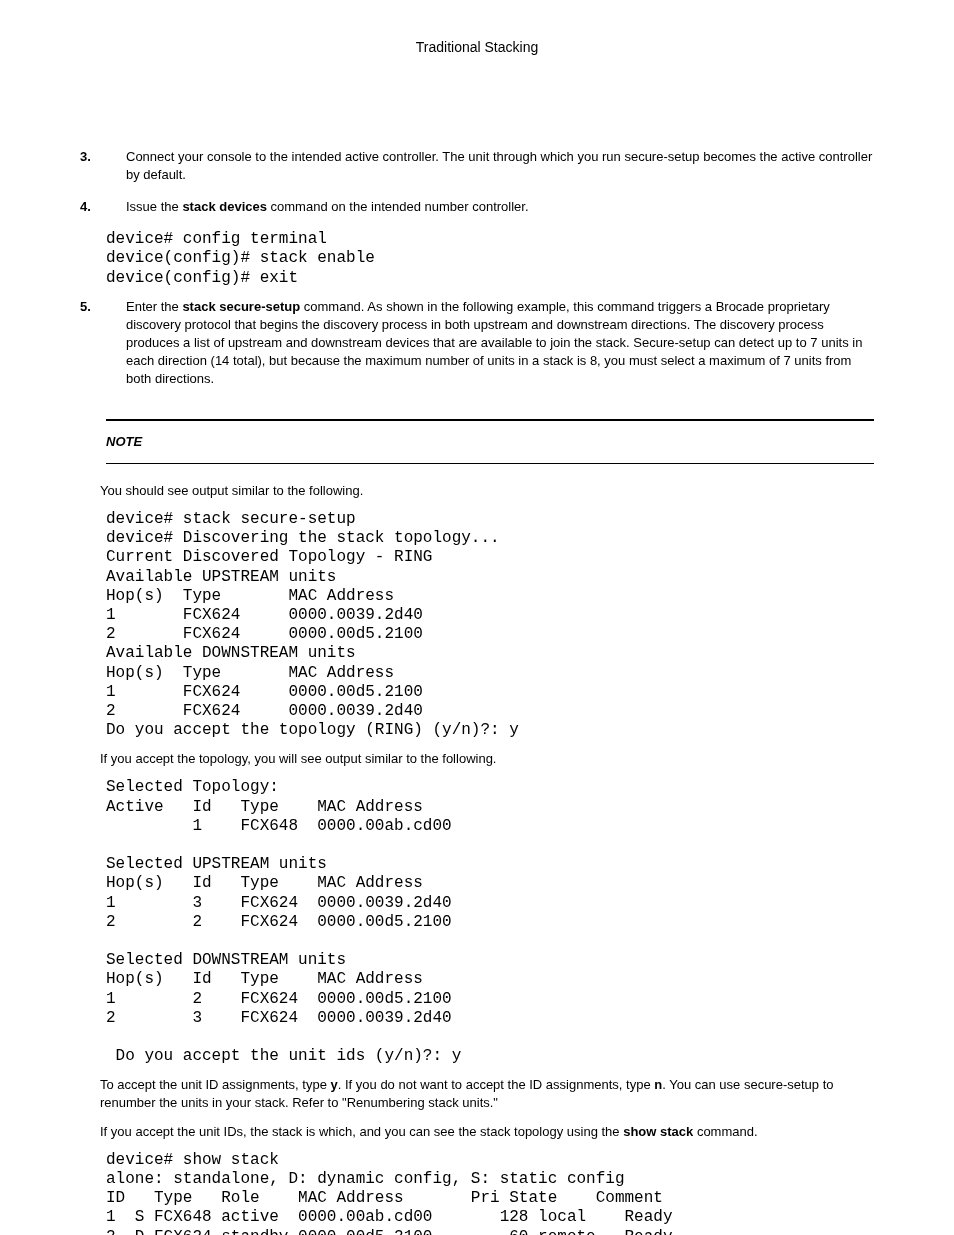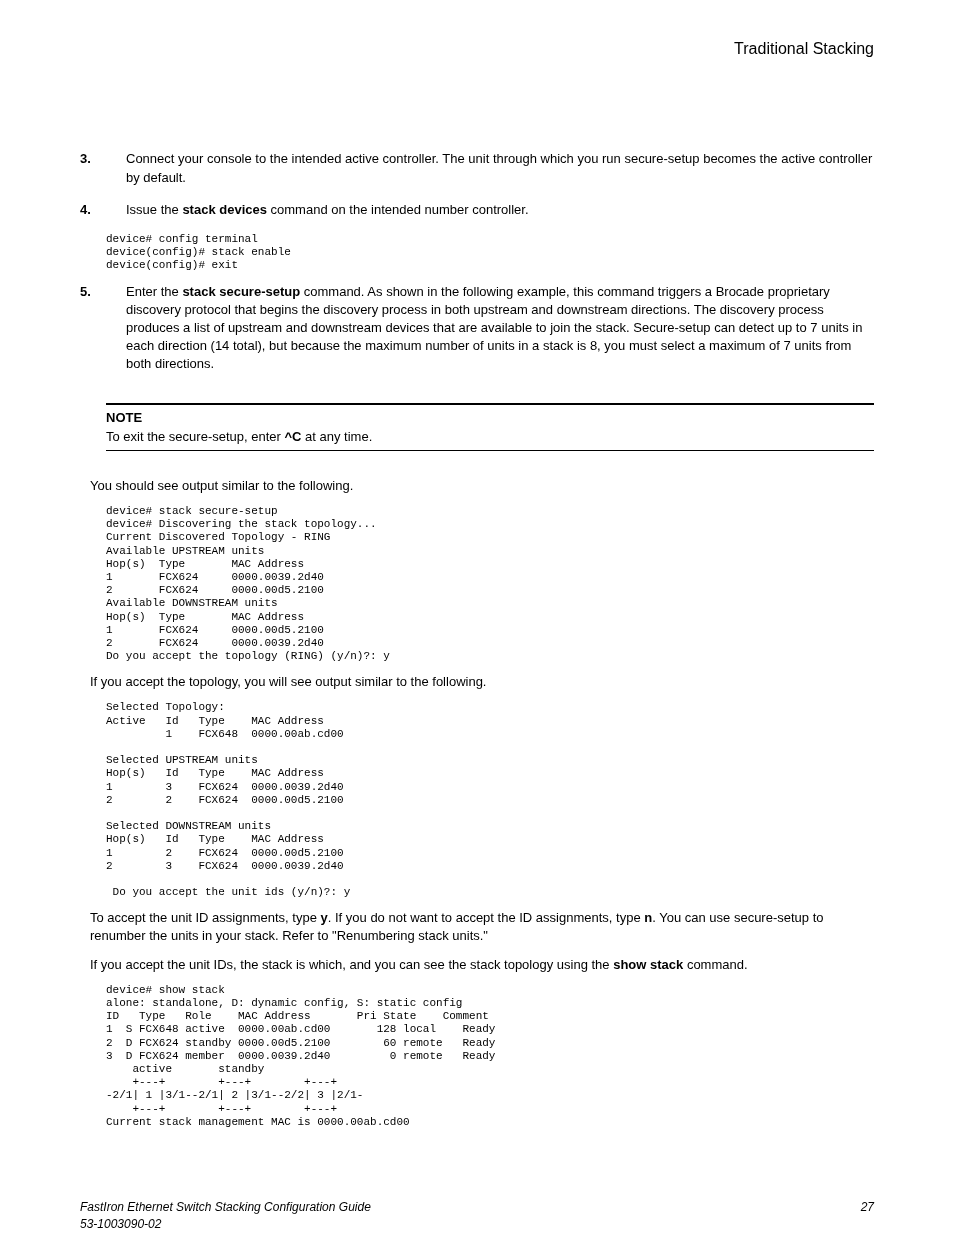--- a/index.html
+++ b/index.html
@@ -6,22 +6,22 @@
       font-family: Arial, Helvetica, sans-serif;
       font-size: 13px;
       line-height: 1.4;
       color: #000;
       max-width: 954px;
       margin: 0 auto;
       padding: 38px 80px 40px 80px;
       box-sizing: border-box;
     }
     .header-right {
-      text-align: right;
-      font-size: 16px;
+      text-align: center;
+      font-size: 14px;
       margin-bottom: 90px;
     }
     ol.main-list {
       padding-left: 0;
       margin: 0;
       list-style: none;
     }
     ol.main-list > li {
       display: flex;
       margin-bottom: 14px;
@@ -30,39 +30,40 @@
       font-weight: bold;
       width: 26px;
       flex-shrink: 0;
     }
     ol.main-list > li > .content {
       flex: 1;
       margin-left: 20px;
     }
     pre {
       font-family: "Courier New", Courier, monospace;
-      font-size: 11px;
+      font-size: 16px;
       line-height: 1.2;
       margin: 10px 0 10px 0;
       white-space: pre;
     }
     .indented-pre {
       margin-left: 26px;
     }
     .note-box {
       border-top: 2px solid #000;
       border-bottom: 1px solid #000;
-      margin: 30px 0 26px 26px;
-      padding: 4px 0;
+      margin: 30px 0 18px 26px;
+      padding: 12px 0;
+      font-style: italic;
     }
     .note-label {
       font-weight: bold;
     }
     .body-text {
-      margin: 10px 0 10px 10px;
+      margin: 10px 0 10px 20px;
     }
     .footer {
       display: flex;
       justify-content: space-between;
       font-style: italic;
       font-size: 12px;
       margin-top: 70px;
     }
     .footer-left { }
     .footer-right { font-style: italic; }
@@ -94,23 +95,20 @@
   <li>
     <span class="num">5.</span>
     <span class="content">
       <span>Enter the </span><span class="bold">stack secure-setup</span><span> command. As shown in the following example, this command triggers a Brocade proprietary discovery protocol that begins the discovery process in both upstream and downstream directions. The discovery process produces a list of upstream and downstream devices that are available to join the stack. Secure-setup can detect up to 7 units in each direction (14 total), but because the maximum number of units in a stack is 8, you must select a maximum of 7 units from both directions.</span>
     </span>
   </li>
 </ol>
 
 <div class="note-box">
   <div class="note-label">NOTE</div>
-  <div>
-    <span>To exit the secure-setup, enter </span><span class="bold">^C</span><span> at any time.</span>
-  </div>
 </div>
 
 <div class="body-text">You should see output similar to the following.</div>
 
 <pre class="indented-pre">device# stack secure-setup
 device# Discovering the stack topology...
 Current Discovered Topology - RING
 Available UPSTREAM units
 Hop(s)  Type       MAC Address
 1       FCX624     0000.0039.2d40

